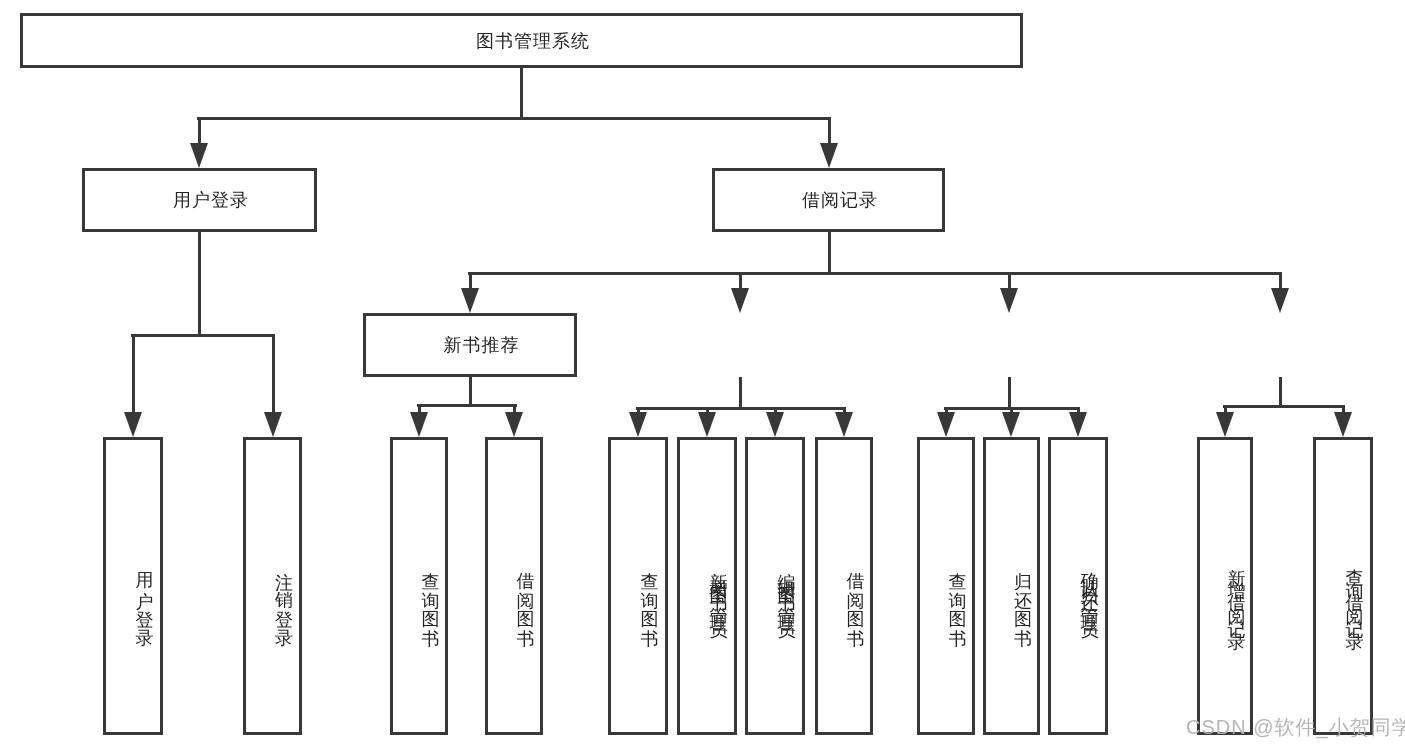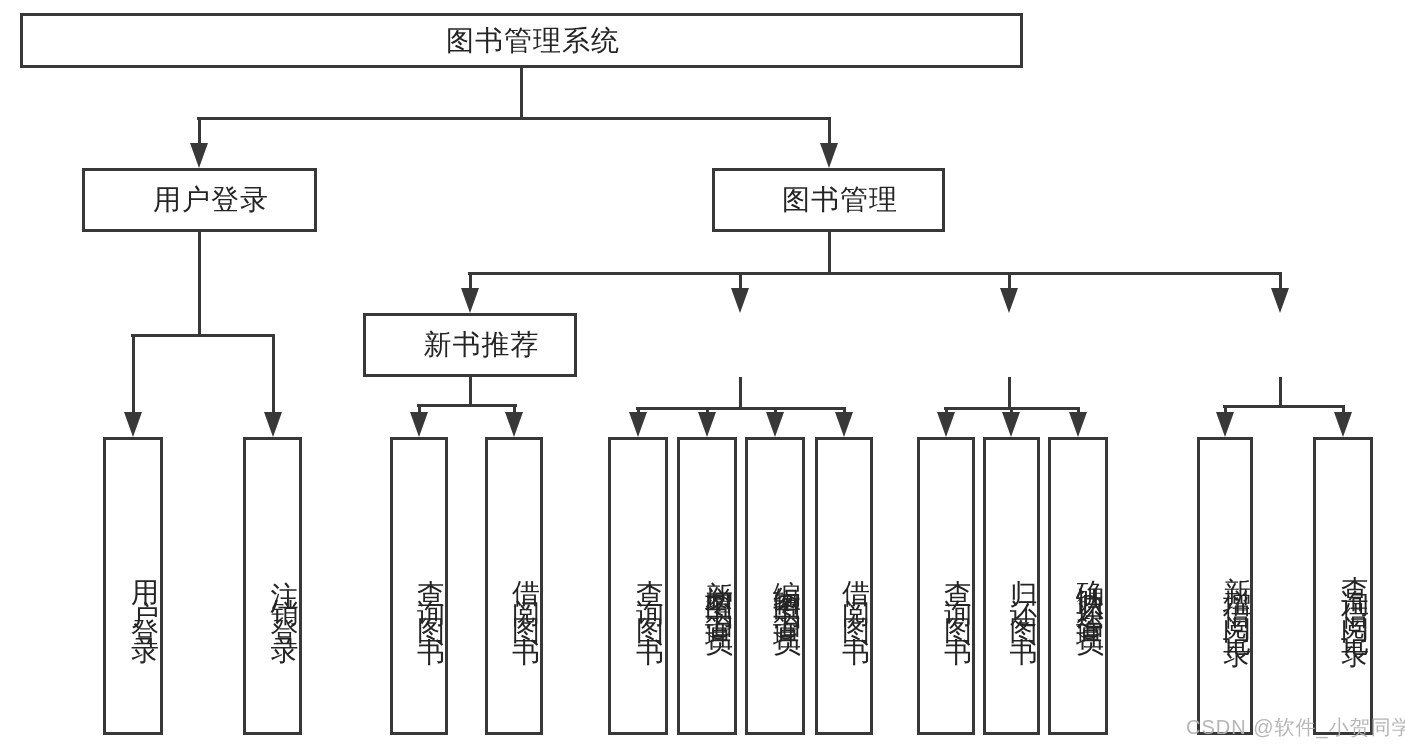--- a/index.html
+++ b/index.html
@@ -2,21 +2,21 @@
 <html><head>
 <meta charset="utf-8">
 <style>
   html,body{margin:0;padding:0;background:#ffffff;}
   #stage{
     position:relative;width:1405px;height:747px;background:#ffffff;overflow:hidden;
     font-family:"Liberation Sans","DejaVu Sans",sans-serif;color:#242424;
   }
   .node{
     position:absolute;box-sizing:border-box;border:3px solid #383838;background:#ffffff;
-    display:flex;align-items:center;justify-content:center;font-size:28px;
+    display:flex;align-items:center;justify-content:center;font-size:18px;
     letter-spacing:1px;z-index:2;padding-left:23px;
   }
   .leaf .vtext{
     writing-mode:vertical-rl;text-orientation:mixed;letter-spacing:7px;line-height:1;
   }
   .vline,.hline{position:absolute;background:#383838;z-index:1;}
   .vline{width:3px;}
   .hline{height:3px;}
   .arrow{
     position:absolute;width:0;height:0;z-index:1;
@@ -34,21 +34,21 @@
 <div id="stage">
 
   <div class="node" style="left:20px;top:13px;width:1003px;height:55px">
     <span>图书管理系统</span>
   </div>
 
   <div class="node" style="left:82px;top:168px;width:235px;height:64px">
     <span>用户登录</span>
   </div>
   <div class="node" style="left:712px;top:168px;width:233px;height:64px">
-    <span>图书管理</span>
+    <span>借阅记录</span>
   </div>
 
   <div class="node" style="left:363px;top:313px;width:214px;height:64px">
     <span>新书推荐</span>
   </div>
 
   <div class="node leaf" style="left:103px;top:437px;width:60px;height:298px">
     <span class="vtext" style="letter-spacing: 19px; margin-bottom: -19px;">用户登录</span>
   </div>
   <div class="node leaf" style="left:243px;top:437px;width:59px;height:298px">

